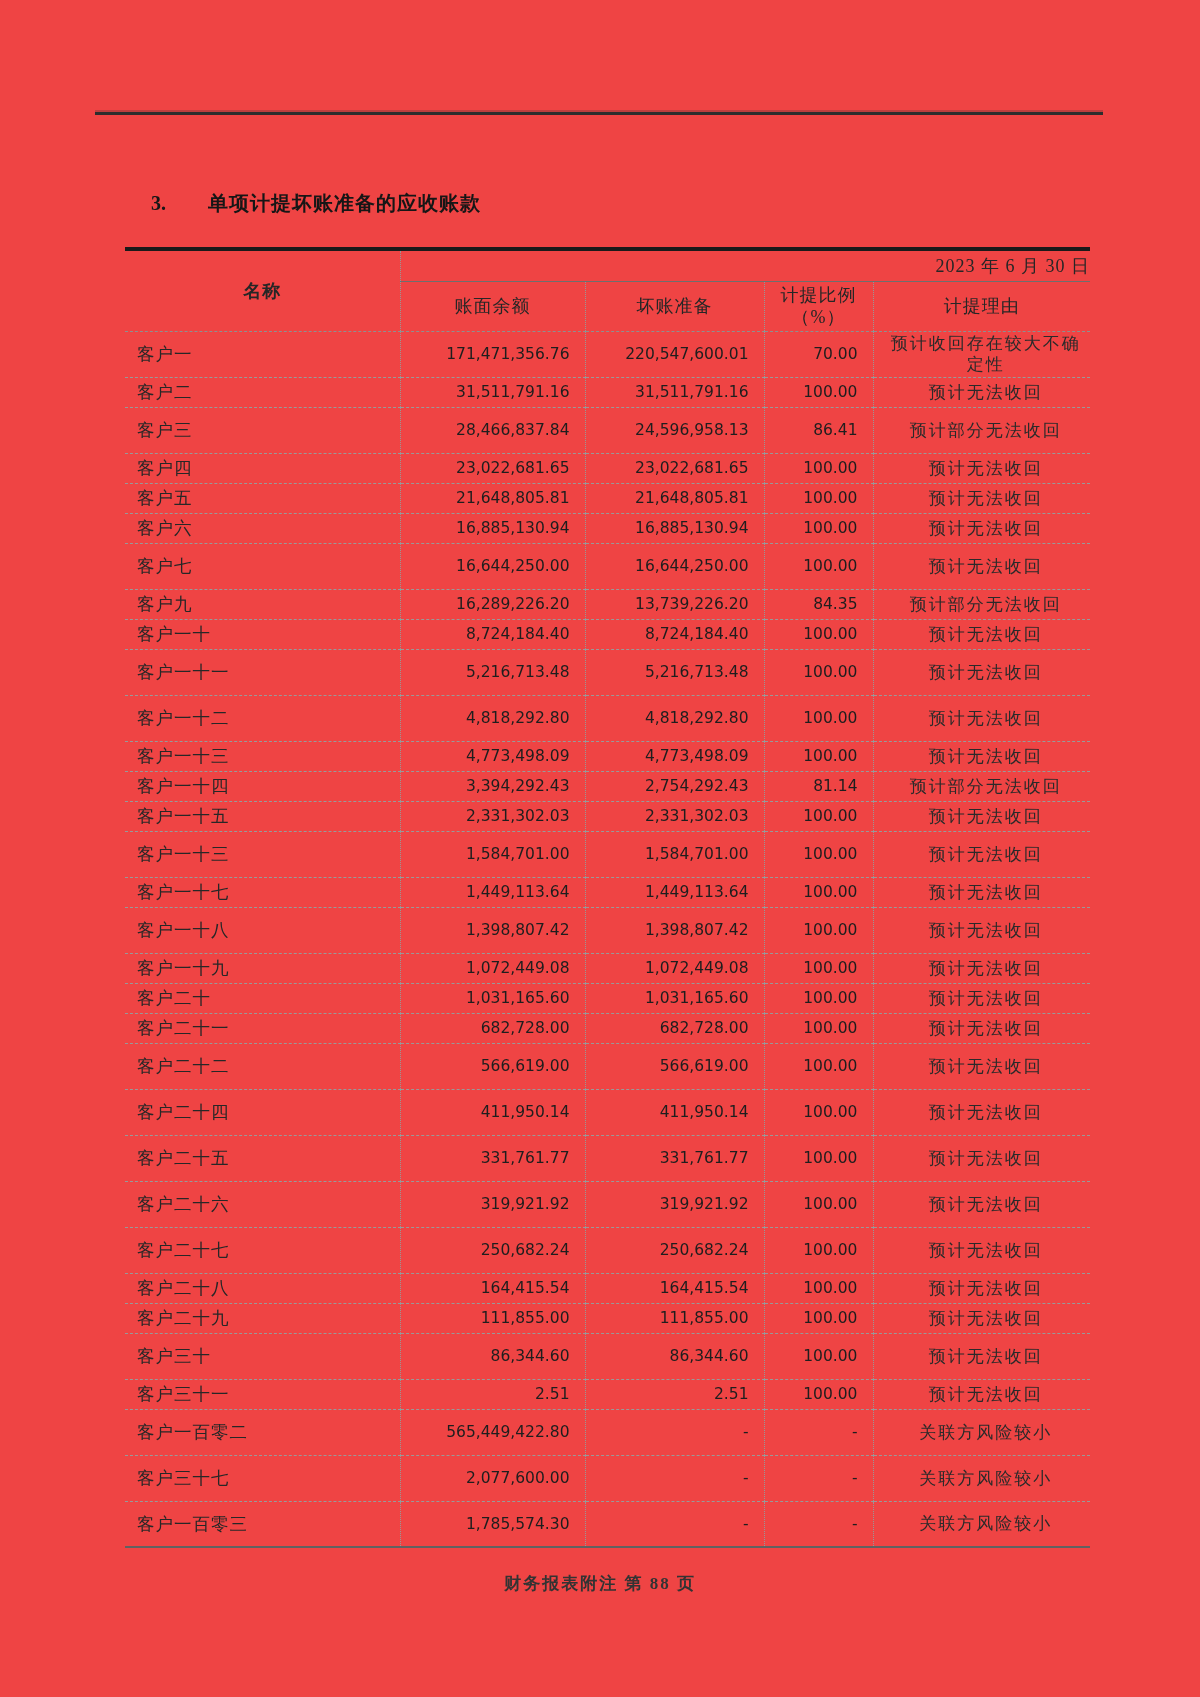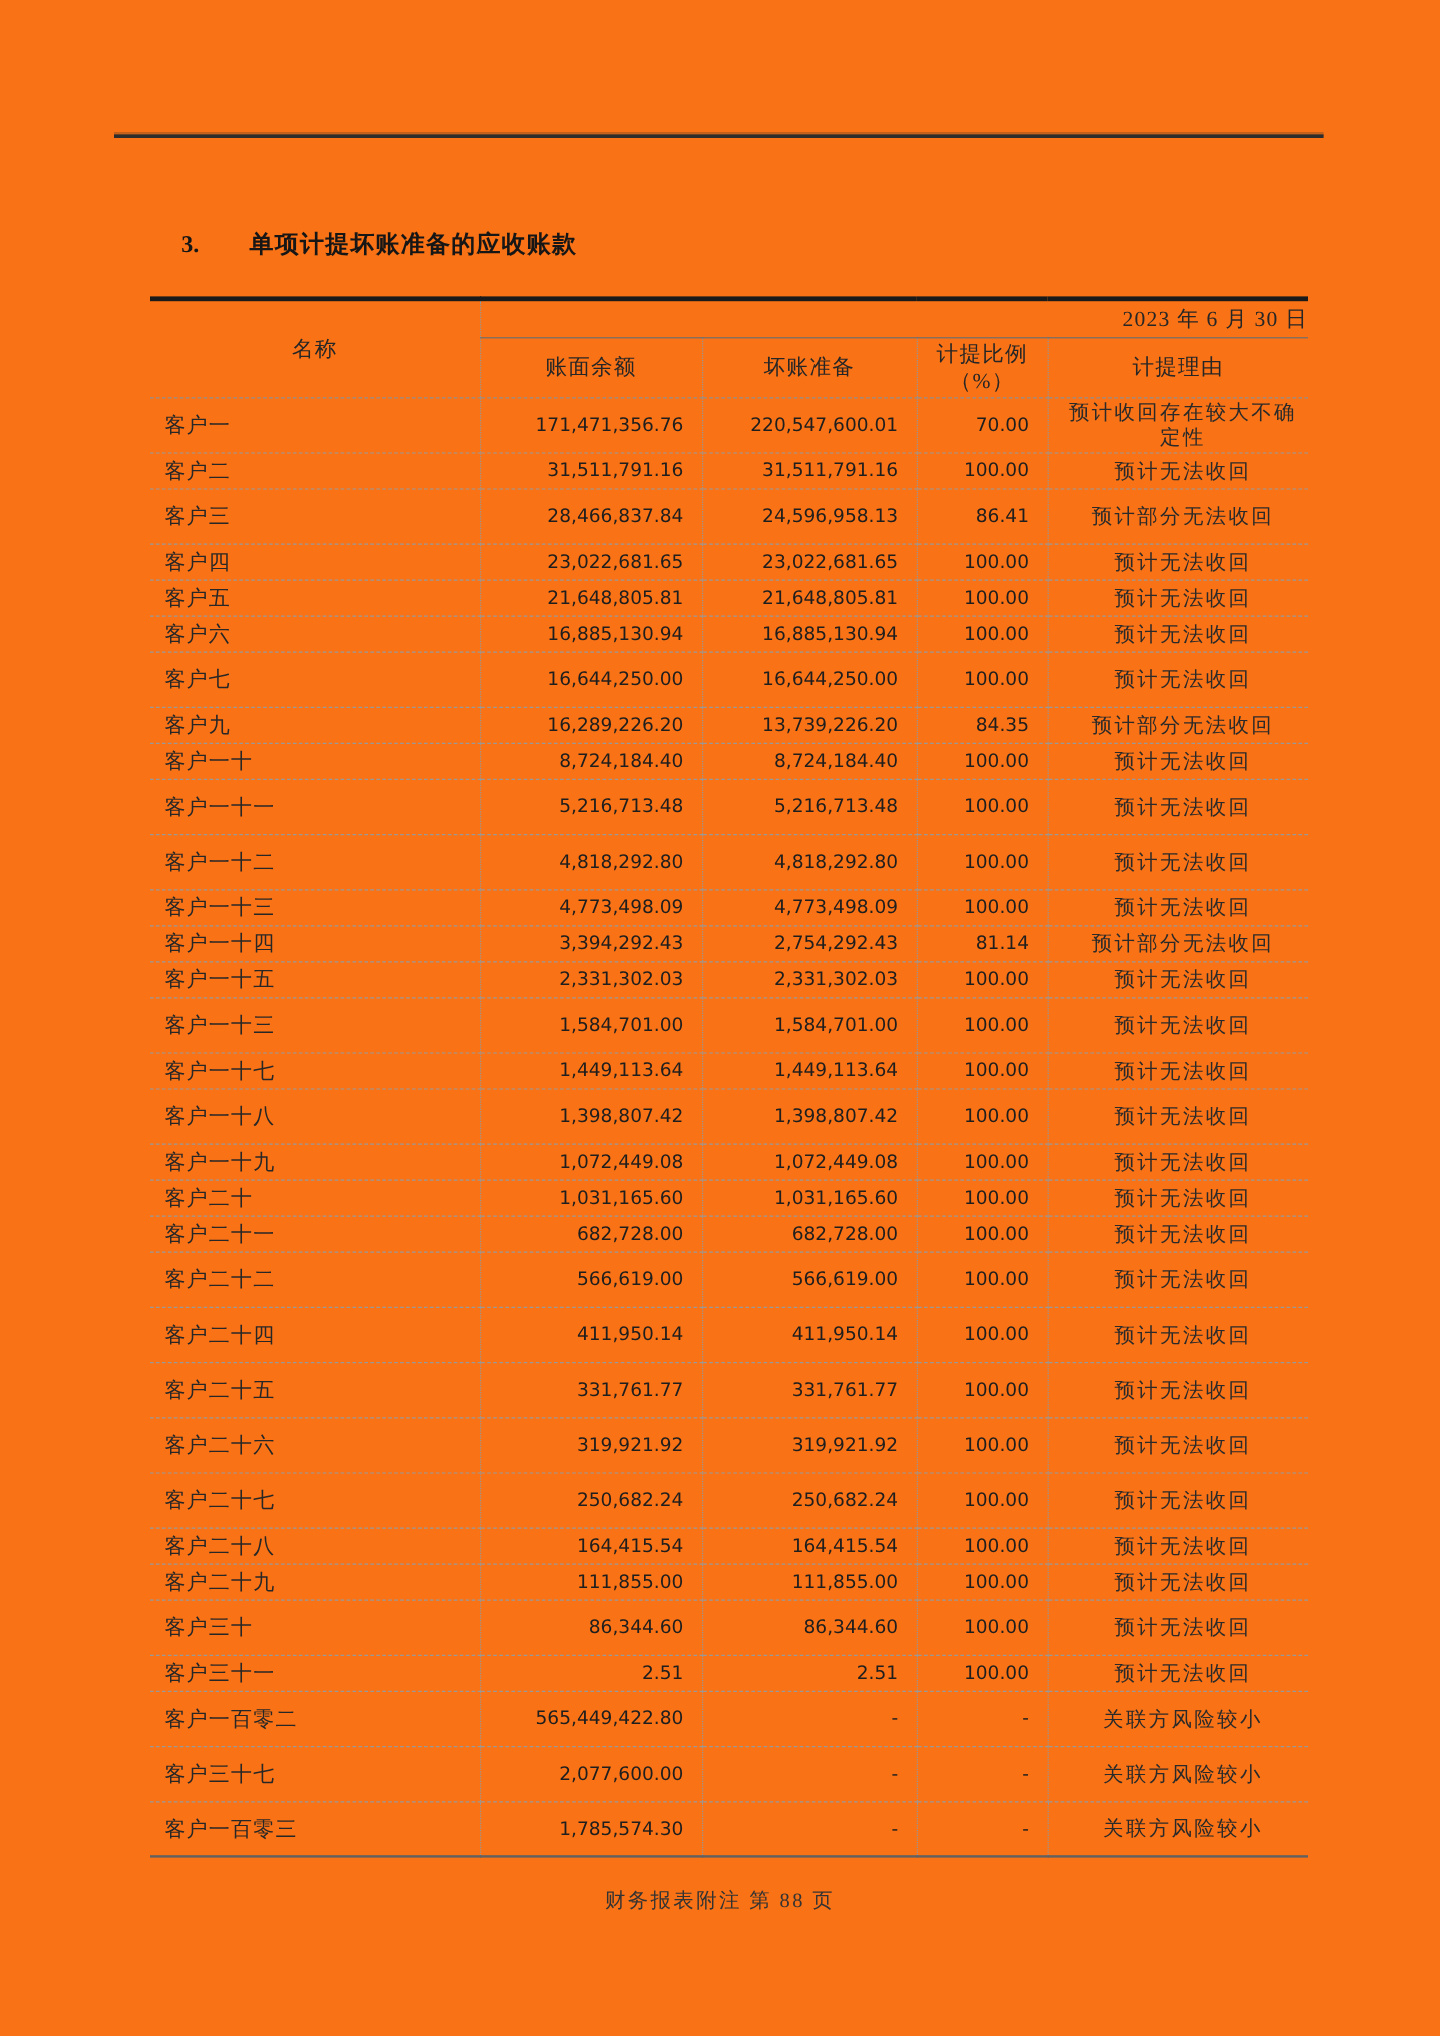--- a/index.html
+++ b/index.html
@@ -1,21 +1,21 @@
 <!DOCTYPE html>
 <html><head>
 <meta charset="utf-8">
 <style>
   html, body { margin: 0; padding: 0; background: #e8e8e8; }
   .page {
     position: relative;
     width: 1200px;
     height: 1697px;
     margin: 0 auto;
-    background: #f97316;
+    background: #ef4444;
     font-family: "Liberation Serif", "DejaVu Serif", serif;
     color: #242424;
     overflow: hidden;
   }
 
   
   .top-rule {
     position: absolute;
     left: 95px;
     top: 112px;
@@ -55,21 +55,21 @@
     font-size: 18px;
     color: #262626;
     text-align: center;
     letter-spacing: 1px;
     vertical-align: middle;
     padding: 0;
   }
   tr.head-row-1 { height: 32px; }
   tr.head-row-2 { height: 50px; }
 
-  .th-name   { border-bottom: 1px dashed #8f8f8f; }
+  .th-name   { border-bottom: 1px dashed #8f8f8f; font-weight: bold; }
   .th-date   { border-left: 1px dotted #979797; border-bottom: 1px solid #6e6e6e; text-align: right; }
   .th-sub    { border-left: 1px dotted #979797; border-bottom: 1px dashed #8f8f8f; }
   .th-sub .l2 { line-height: 21px; }
   .th-sub .l1 { line-height: 23px; }
 
   tbody td {
     border-bottom: 1px dashed #999999;
     vertical-align: middle;
     padding: 0;
   }
@@ -106,20 +106,21 @@
   
   .page-footer {
     position: absolute;
     left: 0;
     top: 1572px;
     width: 1200px;
     text-align: center;
     font-size: 17px;
     letter-spacing: 2px;
     color: #333333;
+    font-weight: bold;
   }
 </style>
 </head>
 <body>
 
 <div class="page">
 
   <div class="top-rule"></div>
 
   <div class="section-title">

